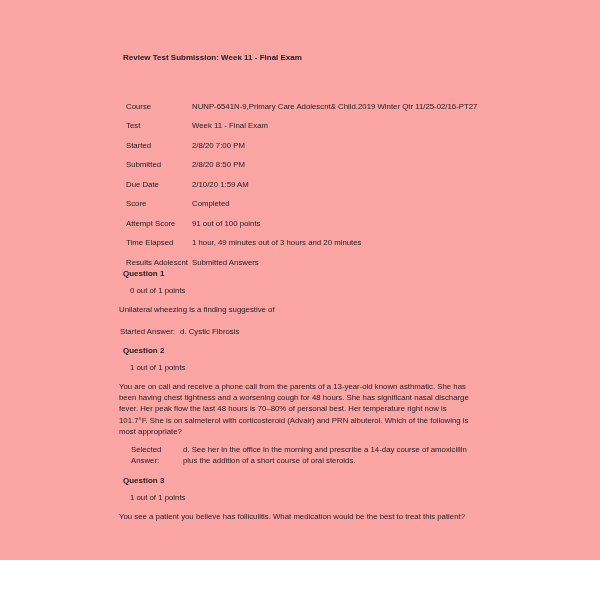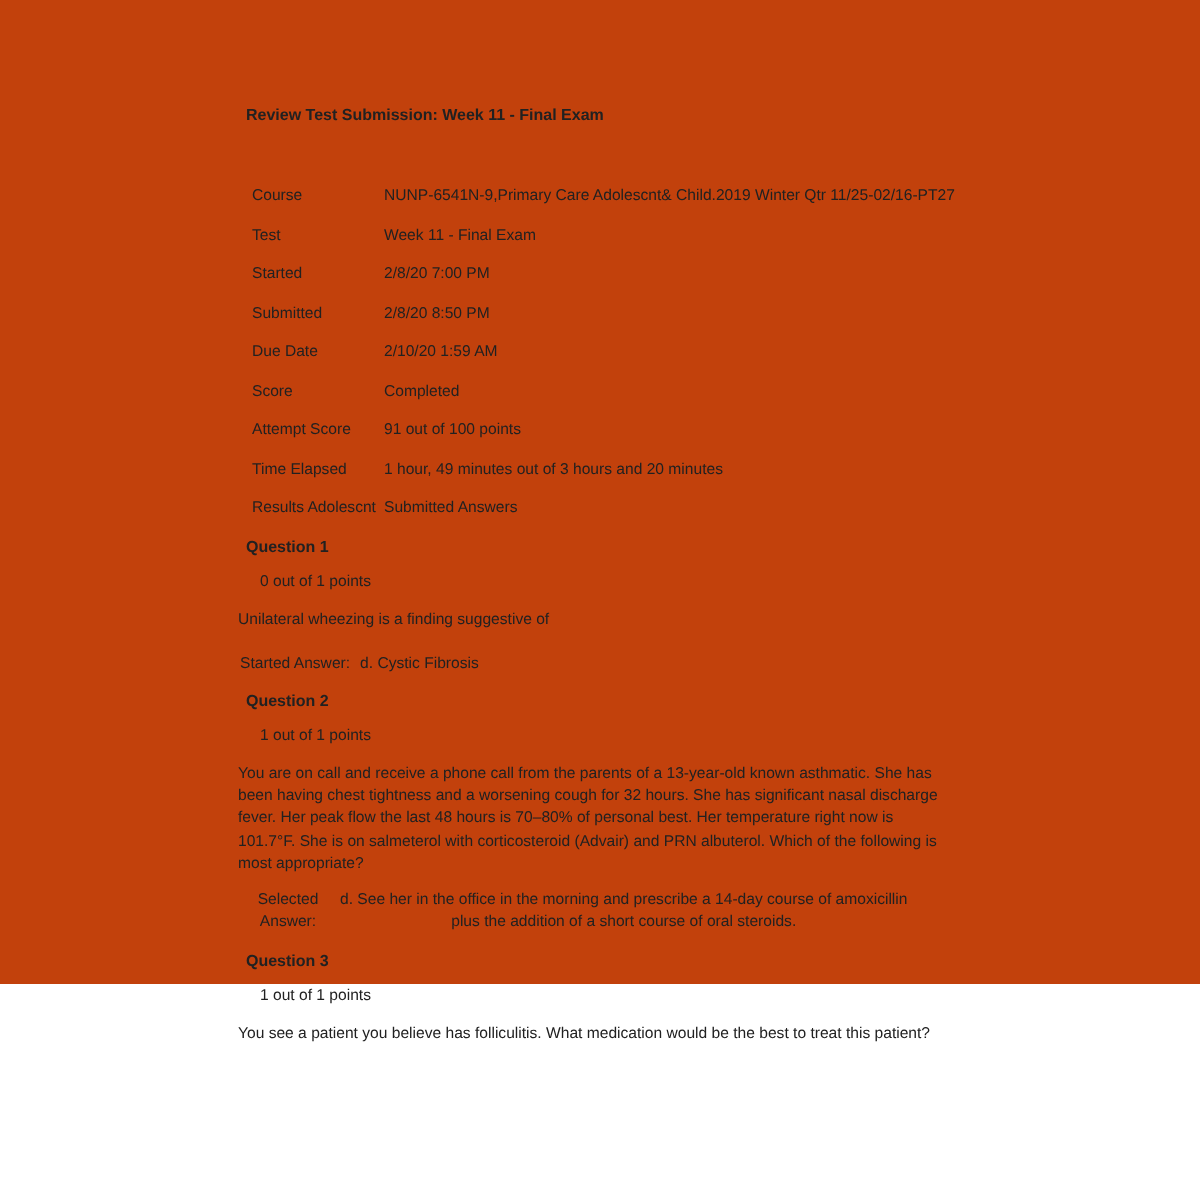--- a/index.html
+++ b/index.html
@@ -5,22 +5,22 @@
   html, body { margin: 0; padding: 0; }
   body {
     width: 600px; height: 600px;
     background: #ffffff;
     font-family: "Liberation Sans", sans-serif;
     color: #212121;
     overflow: hidden;
   }
   .page {
     position: relative;
-    width: 600px; height: 492px;
-    background: #c2410c;
+    width: 600px; height: 560px;
+    background: #fca5a5;
   }
   .content {
     position: absolute;
     left: 118px; top: 52px;
     width: 370px;
     font-size: 7.8px;
     line-height: 11px;
   }
   .doc-title {
     font-weight: 700;
@@ -28,21 +28,21 @@
     margin-left: 5px;
     white-space: nowrap;
   }
   .summary {
     margin-top: 29px;
     margin-left: 8px;
   }
   .summary-row {
     display: flex;
     height: 19.5px;
-    align-items: flex-start;
+    align-items: flex-end;
   }
   .summary-label {
     flex: 0 0 auto;
     min-width: 63px;
     white-space: nowrap;
     padding-right: 3px;
   }
   .summary-value { white-space: nowrap; }
   .q-title {
     font-weight: 700;
@@ -67,24 +67,23 @@
     margin-left: 2px;
     margin-top: 11px;
     white-space: nowrap;
   }
   .q-answer-inline .answer-label {
     display: inline-block;
     margin-right: 5px;
   }
   .q-answer-cols {
     display: flex;
-    margin-left: 0;
+    margin-left: 13px;
     margin-top: 8px;
     line-height: 10.8px;
-    text-align: center;
   }
   .q-answer-cols .col-label { flex: 0 0 52px; }
   .q-answer-cols .line,
   .q-answer-cols .label-line { white-space: nowrap; }
 </style>
 </head>
 <body>
 
 <div class="page">
   <div class="content">
@@ -139,21 +138,21 @@
       <div class="q-answer-inline">
         <span class="answer-label">Started Answer:</span><span>d. Cystic Fibrosis</span>
       </div>
     </div>
 
     <div>
       <div class="q-title">Question 2</div>
       <div class="q-points">1 out of 1 points</div>
       <div class="q-text">
         <div class="line">You are on call and receive a phone call from the parents of a 13-year-old known asthmatic. She has</div>
-        <div class="line">been having chest tightness and a worsening cough for 32 hours. She has significant nasal discharge</div>
+        <div class="line">been having chest tightness and a worsening cough for 48 hours. She has significant nasal discharge</div>
         <div class="line">fever. Her peak flow the last 48 hours is 70–80% of personal best. Her temperature right now is</div>
         <div class="line">101.7°F. She is on salmeterol with corticosteroid (Advair) and PRN albuterol. Which of the following is</div>
         <div class="line">most appropriate?</div>
       </div>
       <div class="q-answer-cols">
         <div class="col-label">
           <div class="label-line">Selected</div>
           <div class="label-line">Answer:</div>
         </div>
         <div class="col-value">

